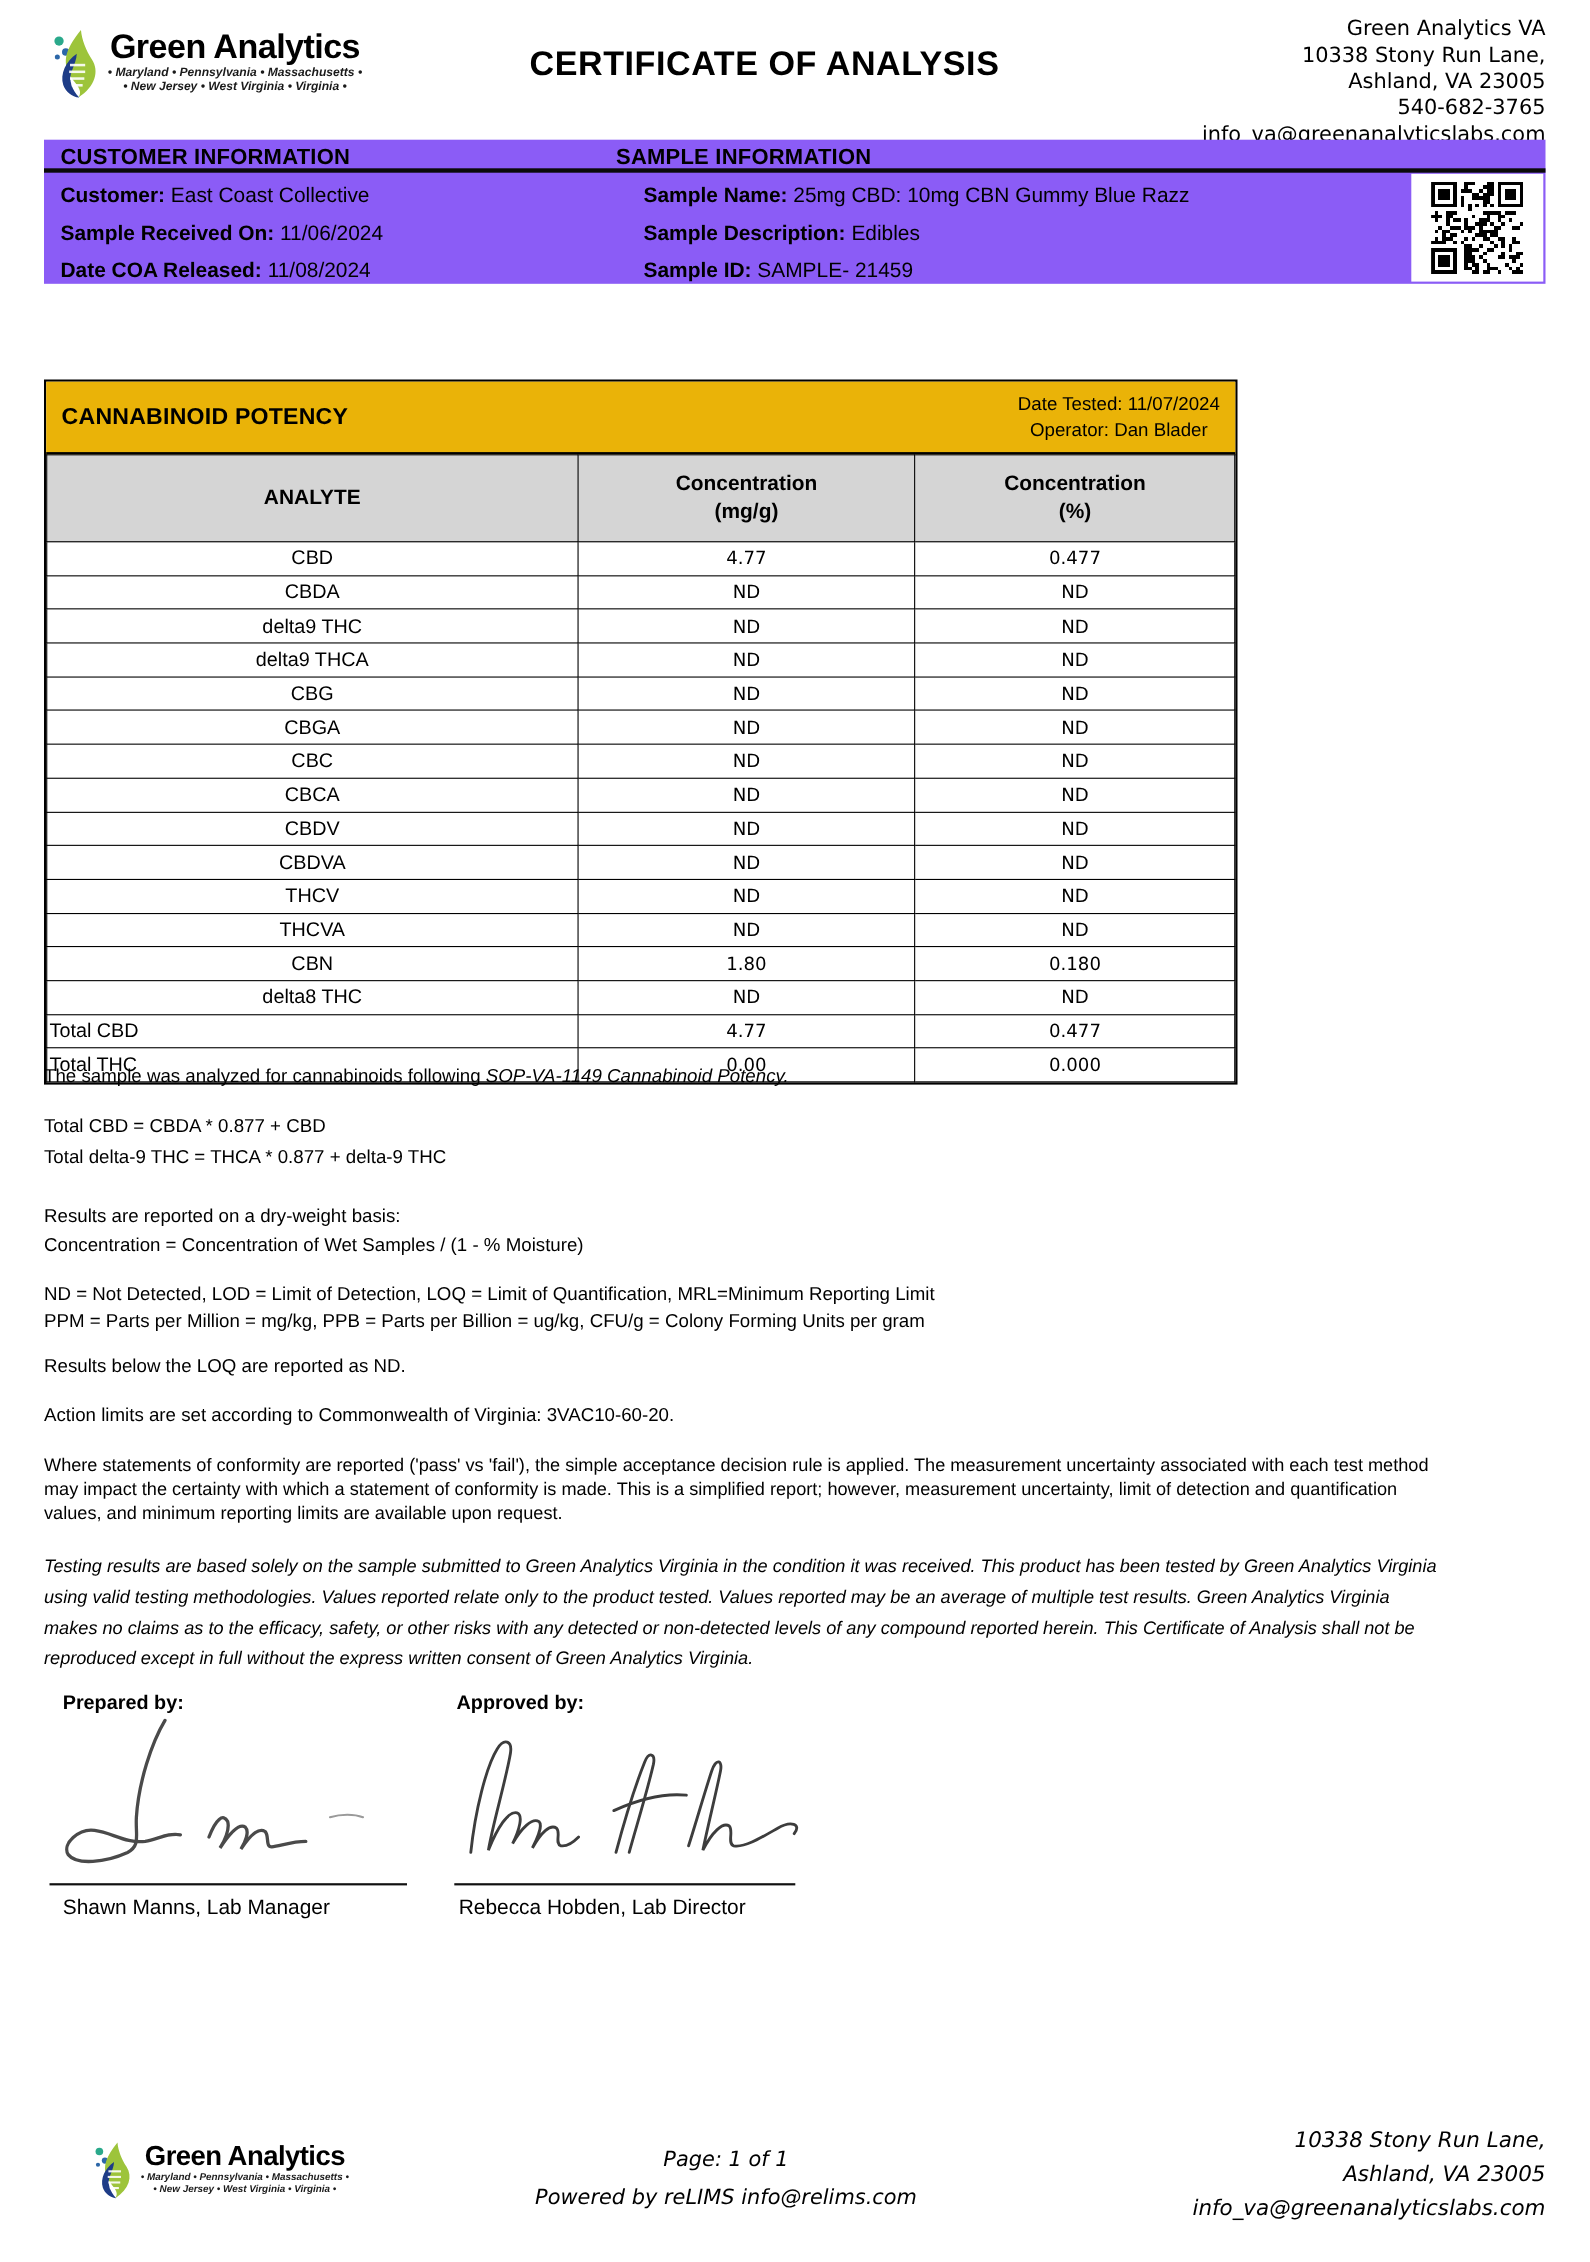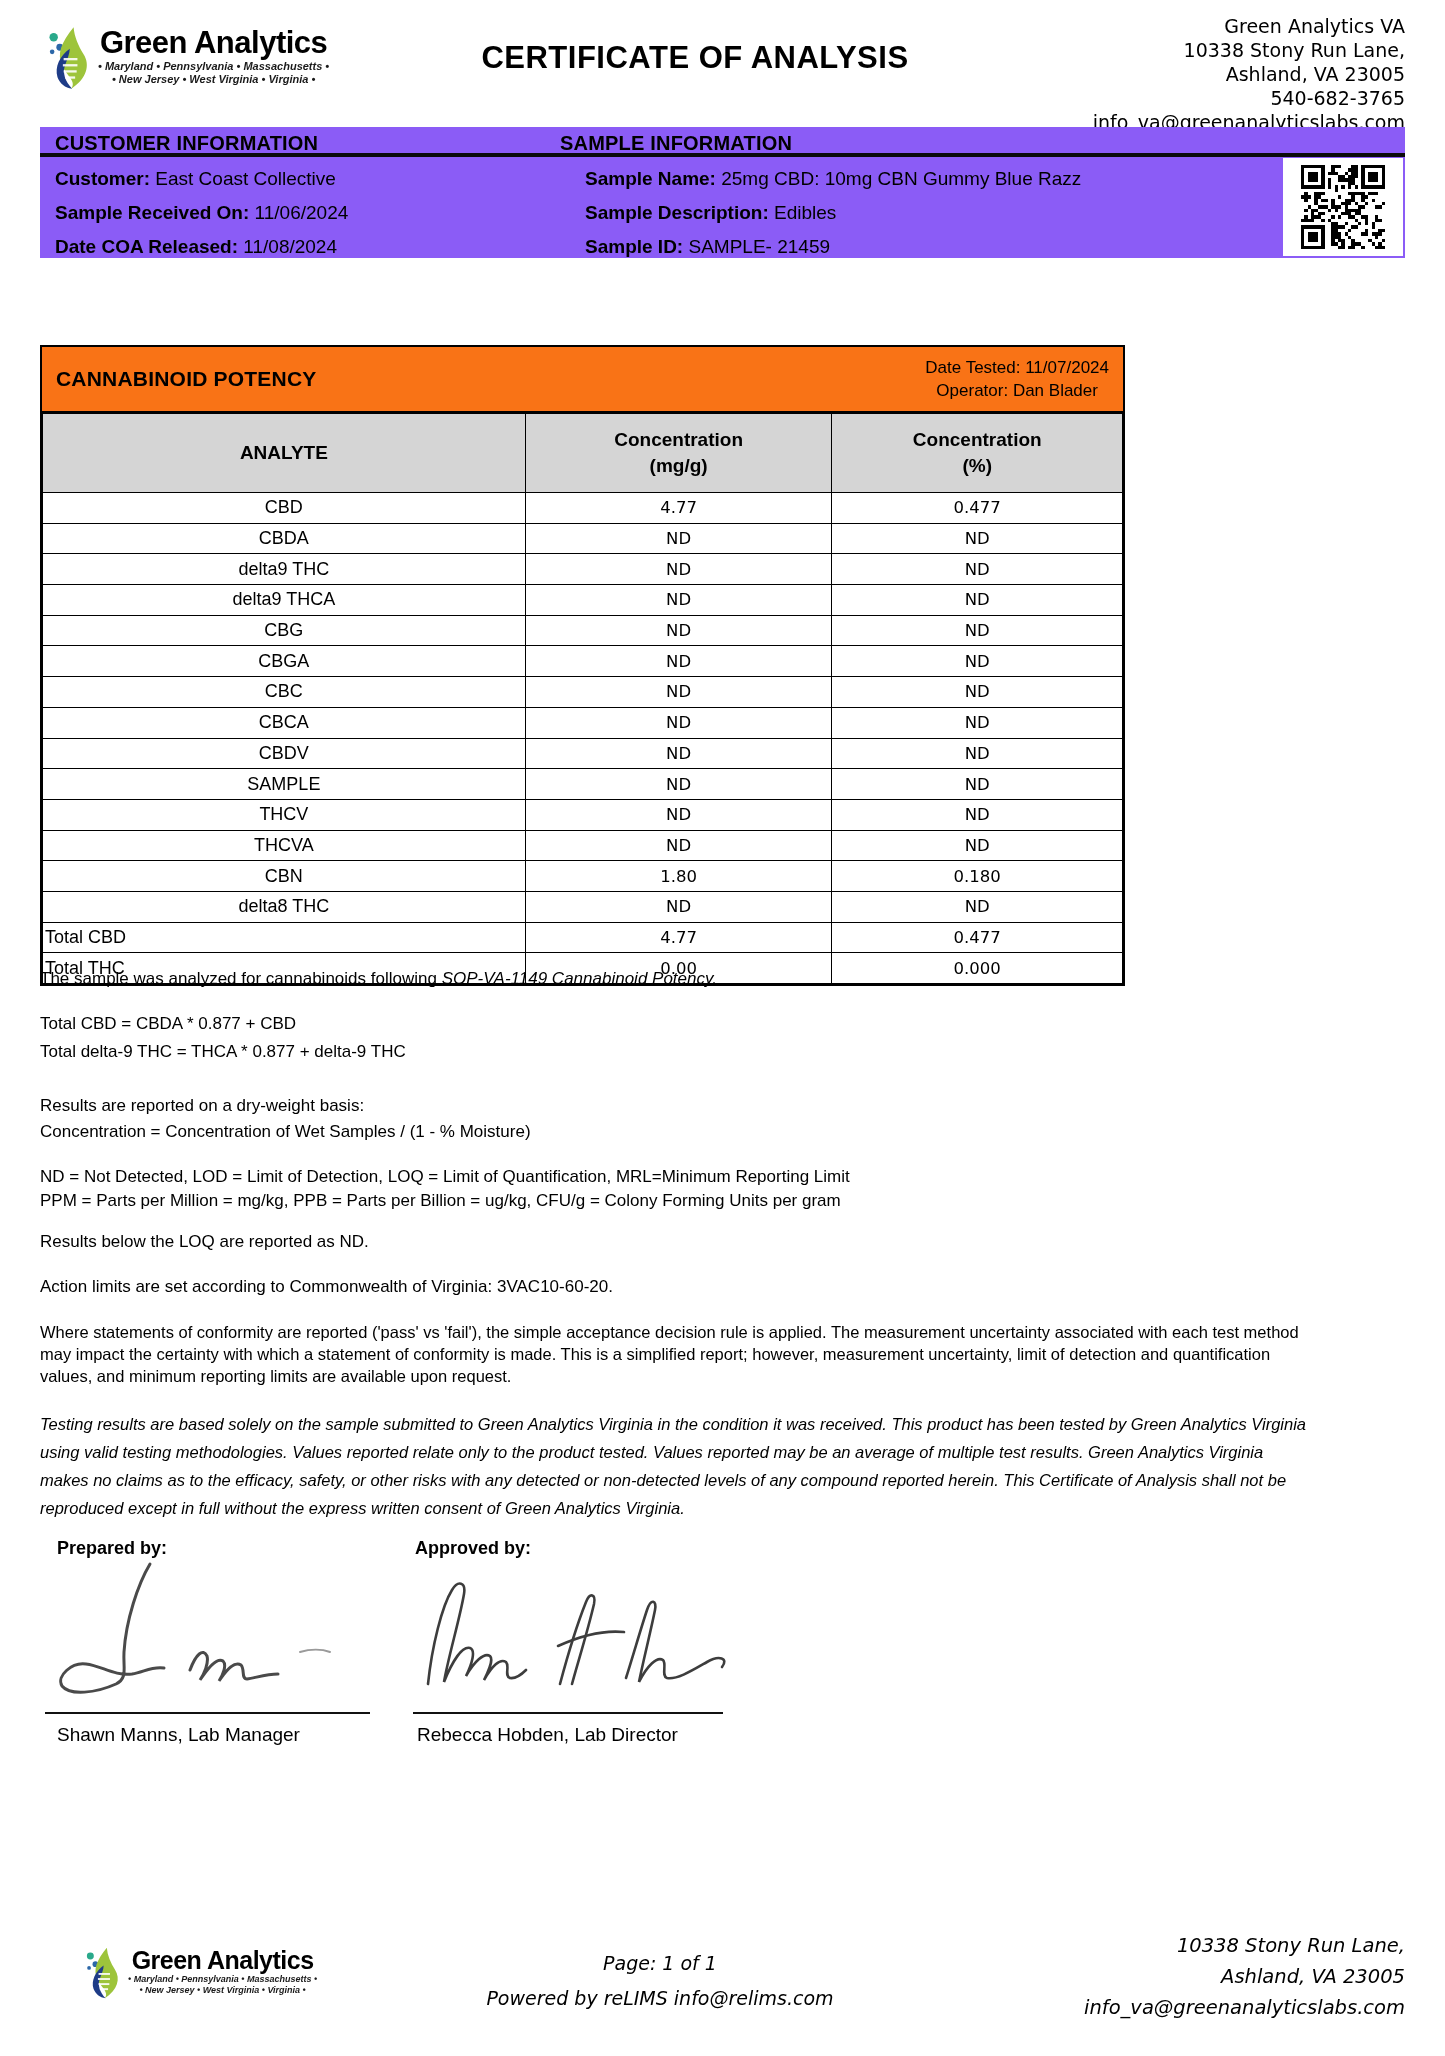--- a/index.html
+++ b/index.html
@@ -23,21 +23,21 @@
   .info-head.c1{left:15px;} .info-head.c2{left:520px;}
   .info-rule{position:absolute;left:0;top:26px;width:100%;height:4px;background:#0a0a0a;}
   .info-col{position:absolute;top:35px;font-size:19px;line-height:34px;}
   .info-col.c1{left:15px;} .info-col.c2{left:545px;}
   .info-col b{font-weight:bold;}
   .qr-box{position:absolute;right:2px;top:31px;width:120px;height:98px;background:#fff;
           display:flex;align-items:center;justify-content:center;}
 
   
   .pot{position:absolute;left:40px;top:345px;width:1085px;border:2px solid #000;box-sizing:border-box;}
-  .pot-title{height:64px;background:#f97316;display:flex;align-items:center;
+  .pot-title{height:64px;background:#eab308;display:flex;align-items:center;
              justify-content:space-between;padding:0 14px;border-bottom:2px solid #000;}
   .pot-title .lbl{font-size:21px;font-weight:bold;letter-spacing:.2px;}
   .pot-title .meta{text-align:center;font-size:17px;font-weight:normal;line-height:23px;}
   table.pot-tab{width:100%;border-collapse:collapse;}
   .pot-tab th{background:#d5d5d5;border:1.5px solid #000;font-size:19px;font-weight:bold;
               height:76px;line-height:26px;vertical-align:middle;}
   .pot-tab td{border:1.5px solid #000;text-align:center;height:29.7px;padding:0;
               font-family:"DejaVu Sans",sans-serif;font-size:16.5px;}
   .pot-tab td.c-analyte{font-family:"Liberation Sans",sans-serif;font-size:18px;}
   .pot-tab tr.total td.c-analyte{text-align:left;padding-left:2px;}
@@ -487,21 +487,21 @@
             <td>ND</td>
           </tr>
 
           <tr>
             <td class="c-analyte">CBDV</td>
             <td>ND</td>
             <td>ND</td>
           </tr>
 
           <tr>
-            <td class="c-analyte">SAMPLE</td>
+            <td class="c-analyte">CBDVA</td>
             <td>ND</td>
             <td>ND</td>
           </tr>
 
           <tr>
             <td class="c-analyte">THCV</td>
             <td>ND</td>
             <td>ND</td>
           </tr>
 

